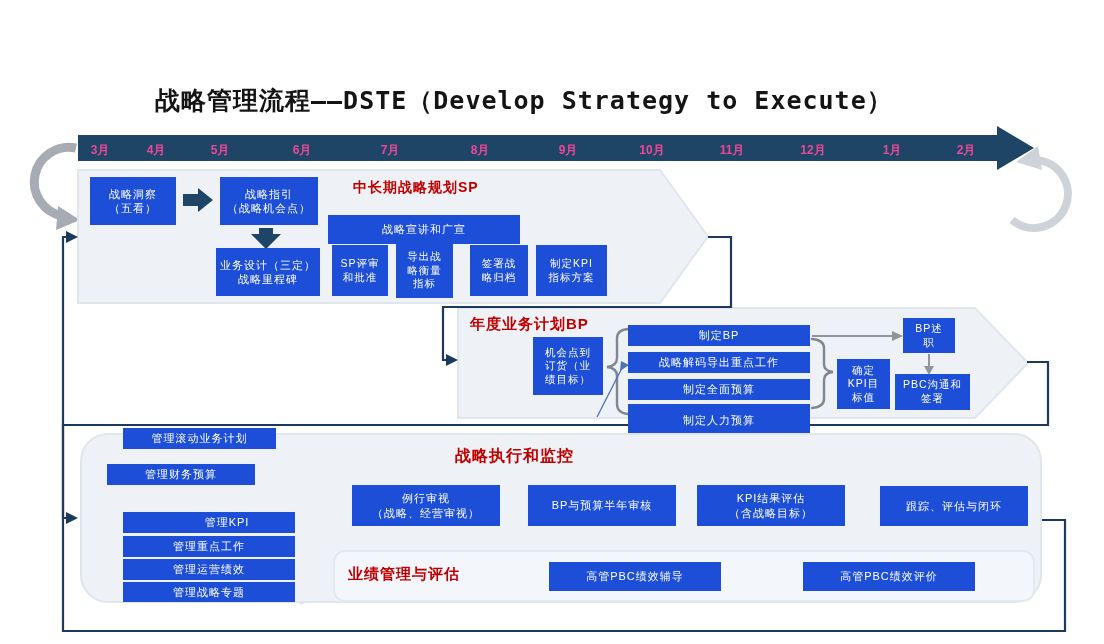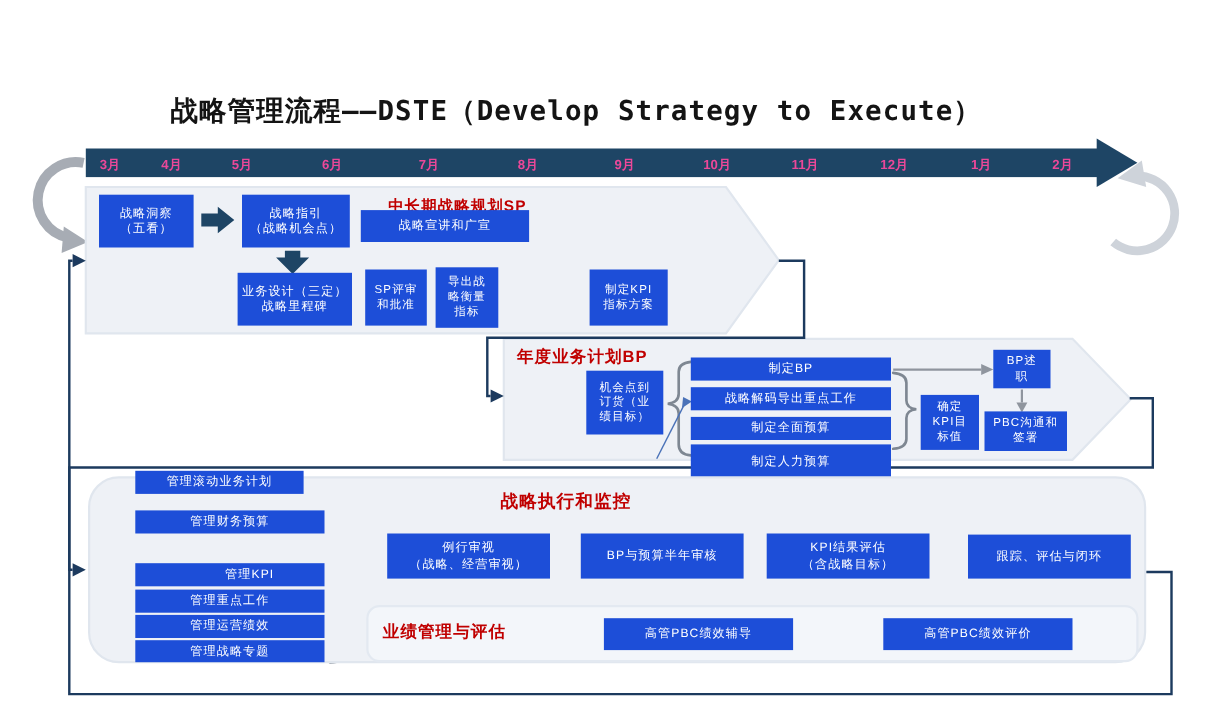--- a/index.html
+++ b/index.html
@@ -114,26 +114,28 @@
   <span class="tl-month" style="left:892px;">1月</span>
   <span class="tl-month" style="left:966px;">2月</span>
 
   <div class="rtitle" style="left:353px;top:179px;font-size:14px;">中长期战略规划SP</div>
   <div class="box" style="left:90px;top:177px;width:86px;height:48px;">战略洞察
 （五看）</div>
   <div class="box" style="left:220px;top:177px;width:98px;height:48px;">战略指引
 （战略机会点）</div>
   <div class="box" style="left:216px;top:248px;width:104px;height:48px;">业务设计（三定）
 战略里程碑</div>
-  <div class="box" style="left:328px;top:191px;width:153px;height:29px;">战略宣讲和广宣</div>
+  <div class="box" style="left:328px;top:215px;width:192px;height:29px;">战略宣讲和广宣</div>
   <div class="box fs10" style="left:332px;top:245px;width:56px;height:51px;">SP评审
 和批准</div>
   <div class="box fs10" style="left:396px;top:243px;width:57px;height:55px;">导出战
 略衡量
 指标</div>
+  <div class="box fs10" style="left:470px;top:245px;width:58px;height:51px;">签署战
+略归档</div>
   <div class="box fs10" style="left:536px;top:245px;width:71px;height:51px;">制定KPI
 指标方案</div>
 
   <div class="rtitle" style="left:470px;top:315px;font-size:15px;">年度业务计划BP</div>
   <div class="box fs10" style="left:533px;top:337px;width:70px;height:58px;">机会点到
 订货（业
 绩目标）</div>
   <div class="box" style="left:628px;top:325px;width:182px;height:21px;">制定BP</div>
   <div class="box" style="left:628px;top:352px;width:182px;height:21px;">战略解码导出重点工作</div>
   <div class="box" style="left:628px;top:379px;width:182px;height:21px;">制定全面预算</div>
@@ -144,21 +146,21 @@
   <div class="box fs10" style="left:903px;top:318px;width:52px;height:35px;">BP述
 职</div>
   <div class="box fs10" style="left:895px;top:374px;width:75px;height:36px;">PBC沟通和
 签署</div>
 
   <div class="panel-exec"></div>
   <div class="panel-perf"></div>
   <div class="rtitle" style="left:455px;top:446px;font-size:16px;">战略执行和监控</div>
 
   <div class="box" style="left:123px;top:428px;width:153px;height:21px;">管理滚动业务计划</div>
-  <div class="box" style="left:123px;top:464px;width:172px;height:21px;">管理财务预算</div>
+  <div class="box" style="left:107px;top:464px;width:148px;height:21px;">管理财务预算</div>
   <div class="box" style="left:123px;top:512px;width:172px;height:21px;padding-left:36px;">管理KPI</div>
   <div class="box" style="left:123px;top:536px;width:172px;height:21px;">管理重点工作</div>
   <div class="box" style="left:123px;top:559px;width:172px;height:21px;">管理运营绩效</div>
   <div class="box" style="left:123px;top:582px;width:172px;height:20px;">管理战略专题</div>
 
   <div class="box" style="left:352px;top:485px;width:148px;height:41px;">例行审视
 （战略、经营审视）</div>
   <div class="box" style="left:528px;top:485px;width:148px;height:41px;">BP与预算半年审核</div>
   <div class="box" style="left:697px;top:485px;width:148px;height:41px;">KPI结果评估
 （含战略目标）</div>

